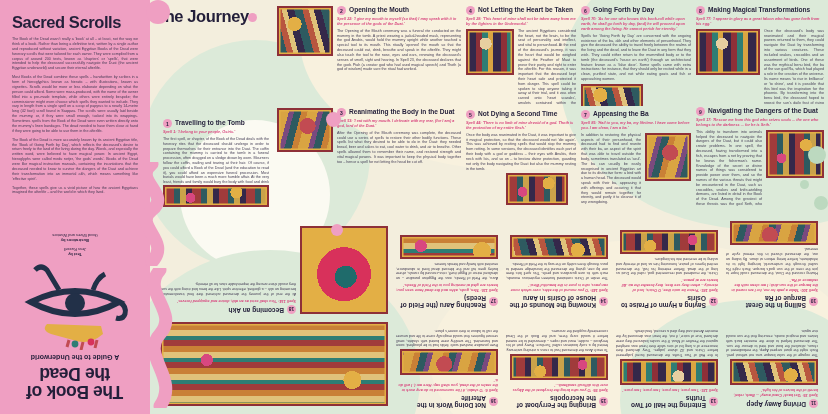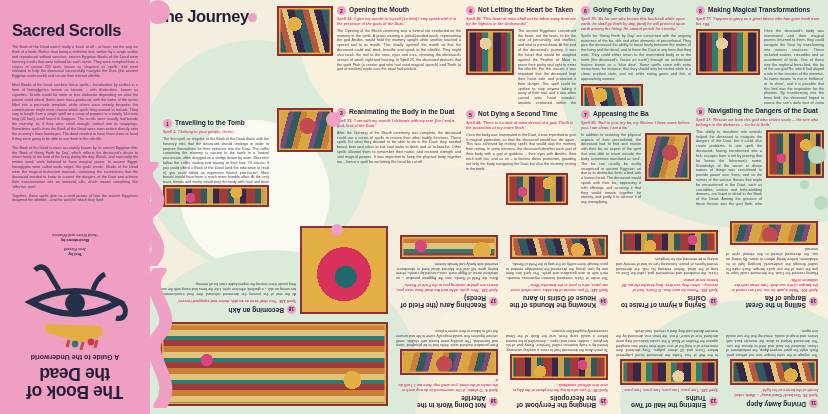--- a/index.html
+++ b/index.html
@@ -19,21 +19,21 @@
   
   .front { position:absolute; left:0; top:0; width:828px; height:207px; z-index:1; }
   .back  { position:absolute; left:0; top:207px; width:828px; height:207px; transform:rotate(180deg); z-index:1; }
 
   
   .intro-panel {
     position:absolute; left:0; top:0; width:150px; height:207px;
     background:#ef9fc2; box-sizing:border-box; padding:9px 12px; overflow:hidden;
   }
   .intro-title { font-size:16.5px; font-weight:800; letter-spacing:-0.4px;
-    color:#231f3a; margin:12px 0 5px 0; white-space:nowrap; }
+    color:#231f3a; margin:4px 0 5px 0; white-space:nowrap; }
   .intro-p { font-size:3.7px; line-height:1.32; color:#463a55; text-align:justify; margin:0 0 4px 0; }
 
   
   .journey-title { position:absolute; left:155px; top:8px; width:120px;
     font-size:16.5px; font-weight:800; line-height:1.02; color:#231f3a; letter-spacing:-0.4px; }
 
   
   .sec { position:absolute; box-sizing:border-box; overflow:hidden; }
   .sec-head { display:flex; align-items:center; gap:3px; margin-bottom:2px; }
   .badge { min-width:9px; height:9px; border-radius:50%; background:#ef9fc2;

